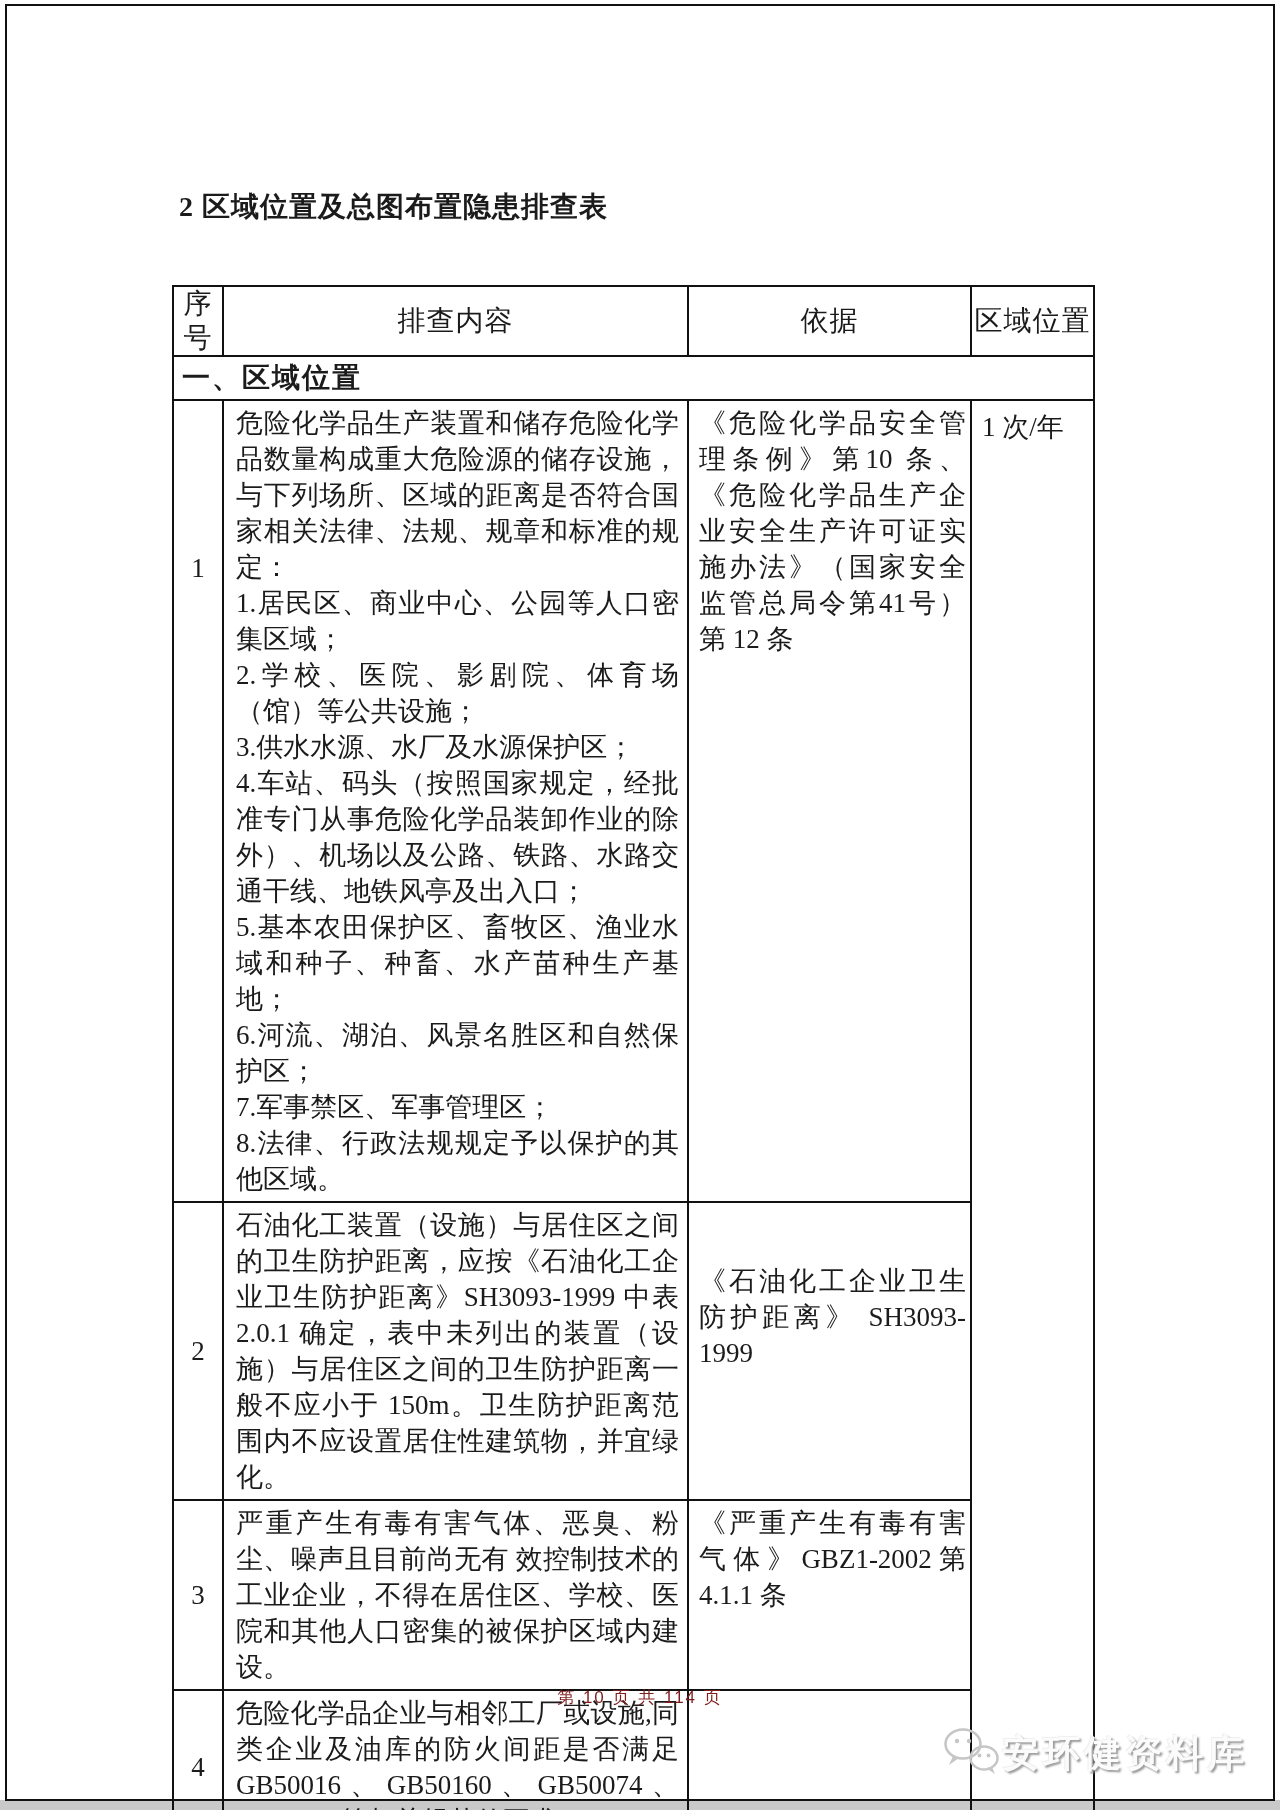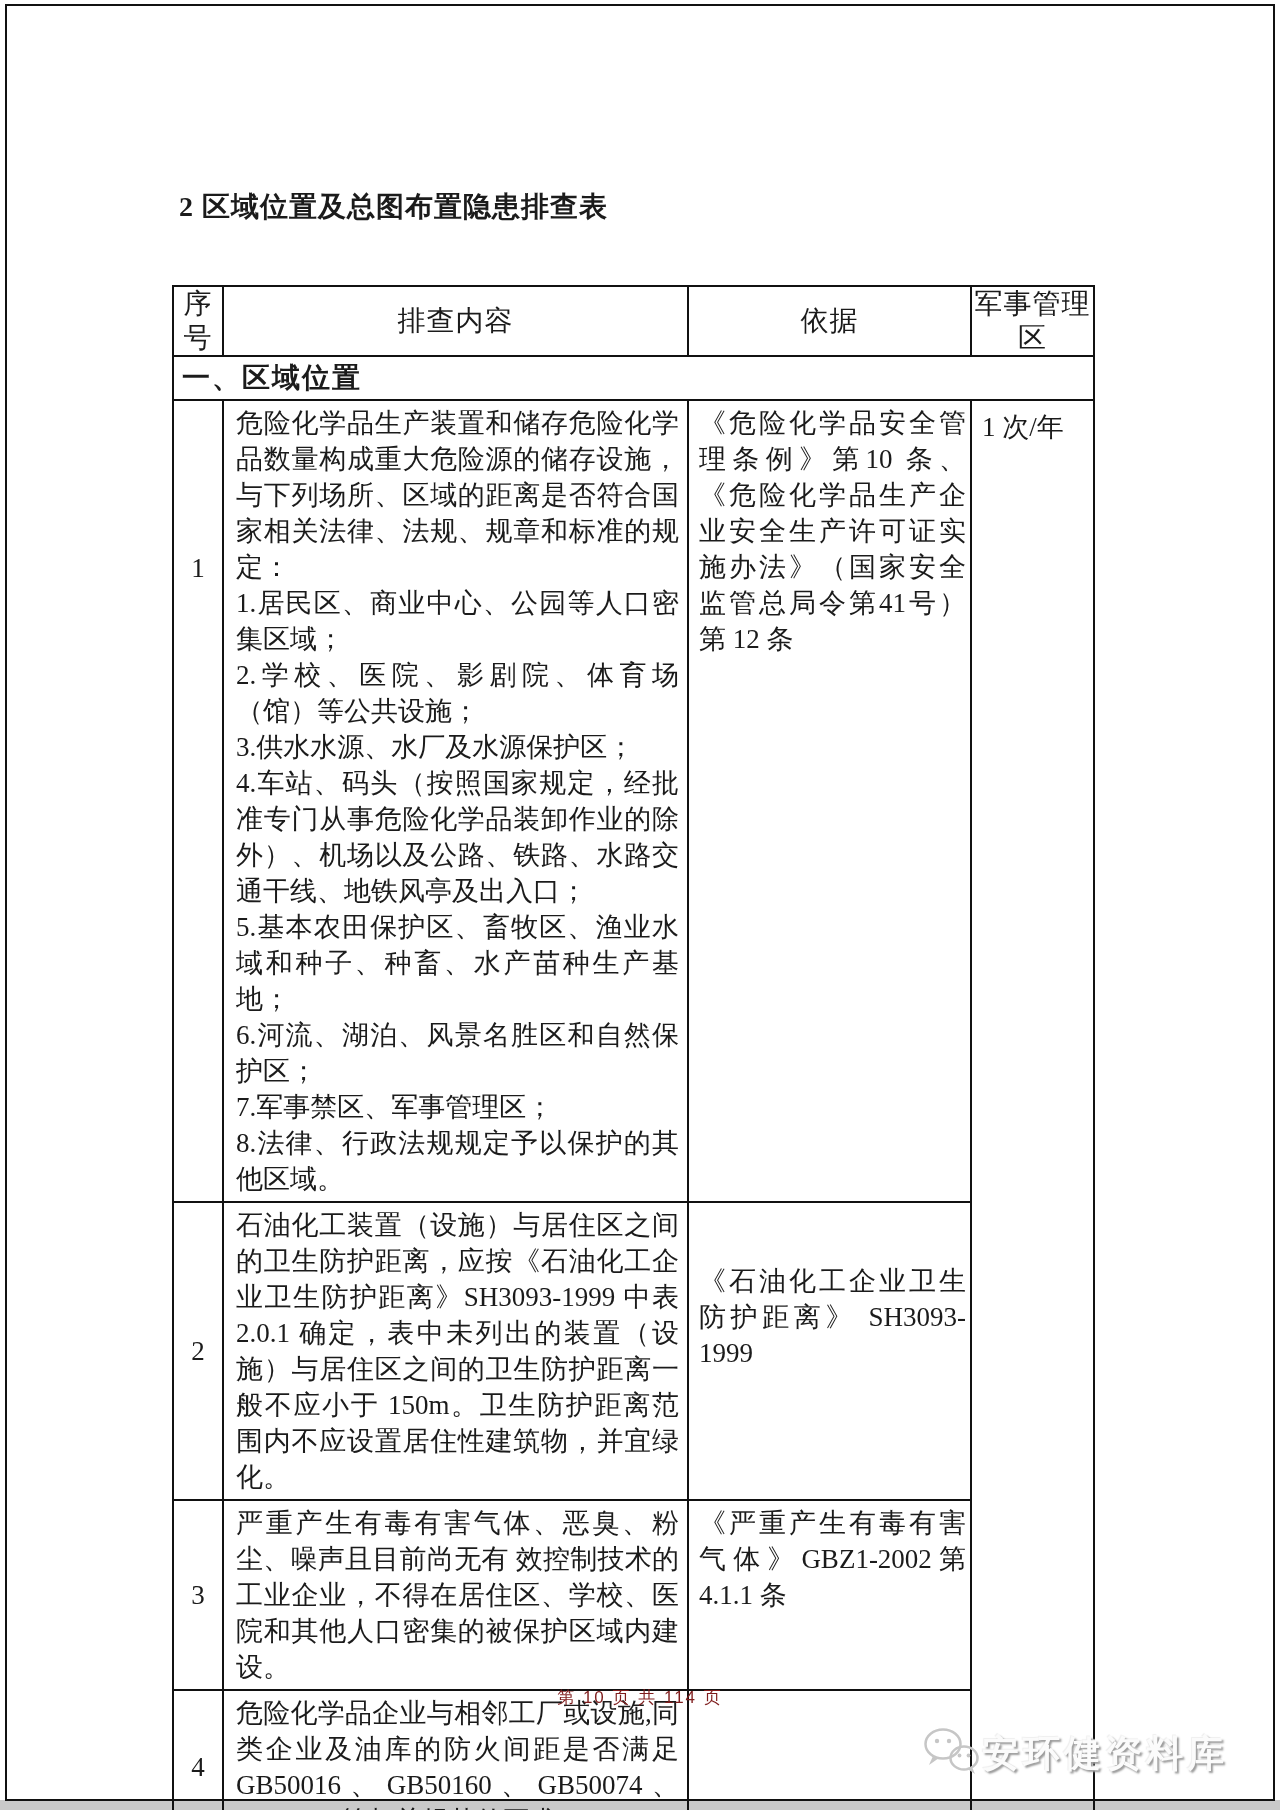--- a/index.html
+++ b/index.html
@@ -43,21 +43,21 @@
   tr.r3 { height:134px; }
   tr.r4 { height:150px; }
   tr.r1 td.no-cell { vertical-align:top; padding-top:152px; }
   tr.r2 td.basis-cell { padding-top:60px; }
   .page-footer {
     position:absolute; left:0; top:1686px; width:1280px; text-align:center;
     font-family:"Liberation Sans","DejaVu Sans",sans-serif;
     font-size:17px; color:#7f1d1d; letter-spacing:2px;
   }
   .watermark {
-    position:absolute; right:52px; top:1726px;
+    position:absolute; right:32px; top:1726px;
     display:flex; align-items:center; gap:2px;
   }
   .watermark-text {
     font-family:"Liberation Sans","DejaVu Sans",sans-serif;
     font-size:37px; font-weight:bold; letter-spacing:4px;
     color:#fbfbfb;
     text-shadow:2px 2px 2px #9b9b9b, -1px -1px 1px #efefef;
   }
 </style>
 </head>
@@ -73,21 +73,21 @@
     <col style="width:50px">
       <col style="width:465px">
       <col style="width:283px">
       <col style="width:123px">
   </colgroup>
   <tbody>
       <tr>
     <th>序号</th>
     <th>排查内容</th>
     <th>依据</th>
-    <th>军事管理区</th>
+    <th>区域位置</th>
   </tr>
   <tr class="section-row">
     <td class="section-cell" colspan="4">一、区域位置</td>
   </tr>
   <tr class="r1">
     <td class="no-cell">1</td>
     <td class="content-cell">危险化学品生产装置和储存危险化学品数量构成重大危险源的储存设施，与下列场所、区域的距离是否符合国家相关法律、法规、规章和标准的规定：
 1.居民区、商业中心、公园等人口密集区域；
 2.学校、医院、影剧院、体育场（馆）等公共设施；
 3.供水水源、水厂及水源保护区；

